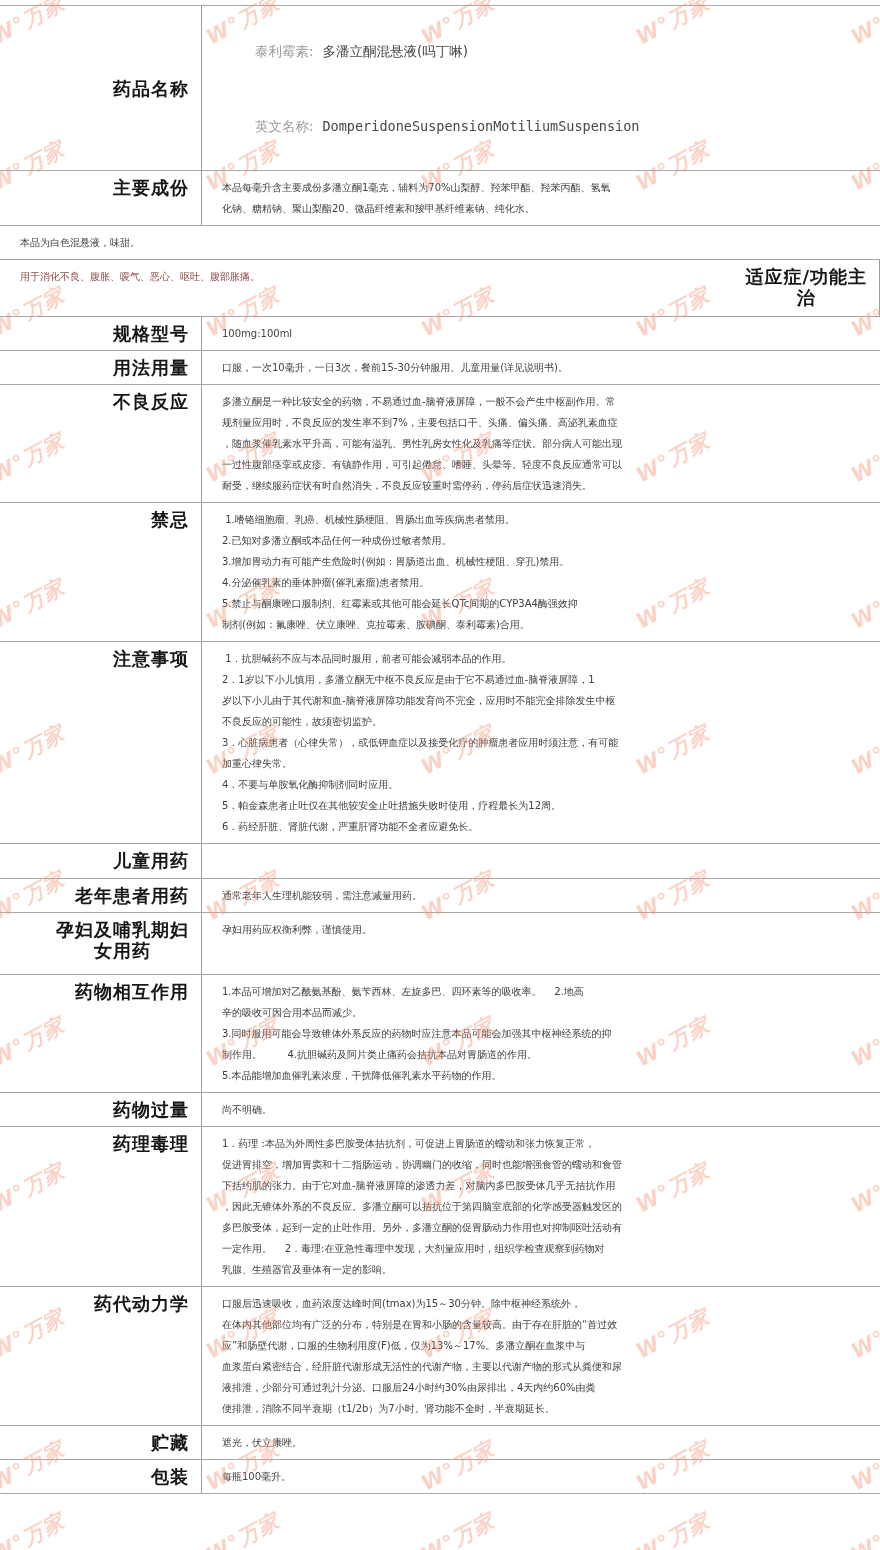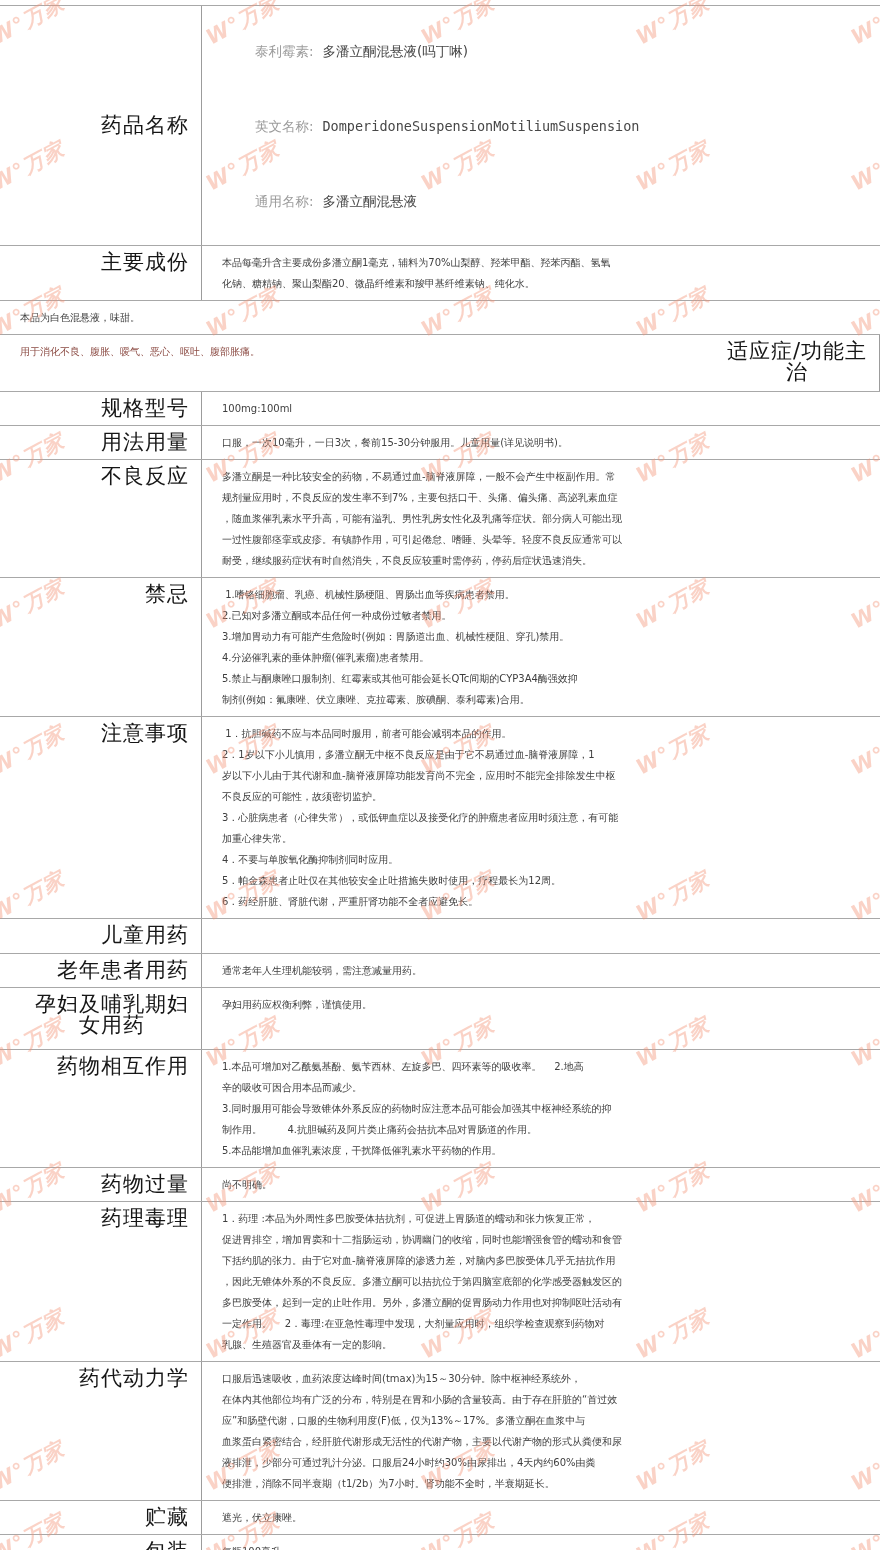--- a/index.html
+++ b/index.html
@@ -6,21 +6,21 @@
   #page{position:relative;width:880px;height:1550px;background:#fff;overflow:hidden;
         font-family:"DejaVu Sans","Liberation Sans",sans-serif;}
   
   #tbl{position:absolute;left:0;top:5px;width:880px;border-top:1px solid #a8a8a8;}
   .row{display:flex;border-bottom:1px solid #a8a8a8;box-sizing:border-box;}
   .cell{box-sizing:border-box;}
   .label-cell{width:202px;flex:0 0 202px;border-right:1px solid #9c9c9c;
               display:flex;justify-content:flex-end;align-items:flex-start;
               padding:6px 12px 0 0;}
   .label-cell.vc{align-items:center;padding-top:0;}
-  .lbl{font-size:21px;font-weight:normal;color:#161616;text-align:center;
+  .lbl{font-size:18px;font-weight:bold;color:#161616;text-align:center;
        white-space:pre-line;line-height:21px;letter-spacing:1px;}
   .content-cell{flex:1;padding:6px 28px 6px 20px;font-size:10px;color:#3e3e3e;
                 line-height:21px;white-space:pre-wrap;
                 font-family:"DejaVu Sans","Liberation Sans",sans-serif;}
   .content-cell.red{color:#8b4a42;}
   
   .name-fields{flex:1;padding:8px 28px 6px 10px;display:flex;flex-direction:column;justify-content:center;}
   .field{line-height:25px;font-size:13.5px;white-space:pre;}
   .fkey{color:#9c9c9c;margin-right:9px;}
   .fval{color:#474747;}
@@ -41,23 +41,20 @@
     <div class="row" style="min-height:77px">
       <div class="cell label-cell vc">
         <span class="lbl">药品名称</span>
       </div>
       <div class="cell name-fields">
         <div class="field">
           <span class="fkey">泰利霉素:</span><span class="fval">多潘立酮混悬液(吗丁啉)</span>
         </div>
         <div class="field">
           <span class="fkey">英文名称:</span><span class="fval mono">DomperidoneSuspensionMotiliumSuspension</span>
-        </div>
-        <div class="field">
-          <span class="fkey">通用名称:</span><span class="fval">多潘立酮混悬液</span>
         </div>
       </div>
     </div>
 
     <div class="row" style="min-height:48px">
       <div class="cell label-cell">
         <span class="lbl">主要成份</span>
       </div>
       <div class="cell content-cell">本品每毫升含主要成份多潘立酮1毫克，辅料为70%山梨醇、羟苯甲酯、羟苯丙酯、氢氧
 化钠、糖精钠、聚山梨酯20、微晶纤维素和羧甲基纤维素钠、纯化水。</div>

